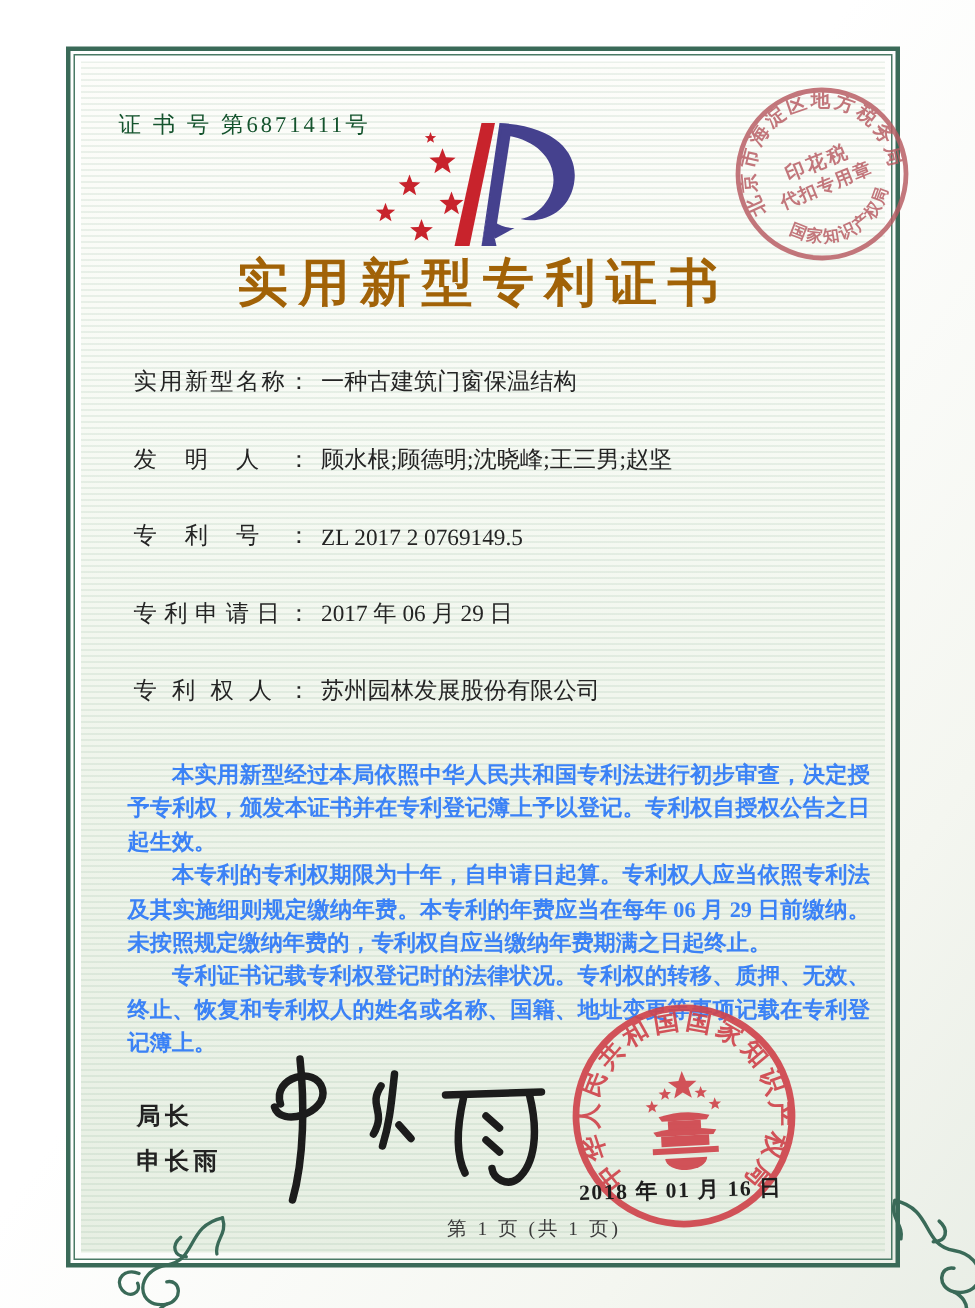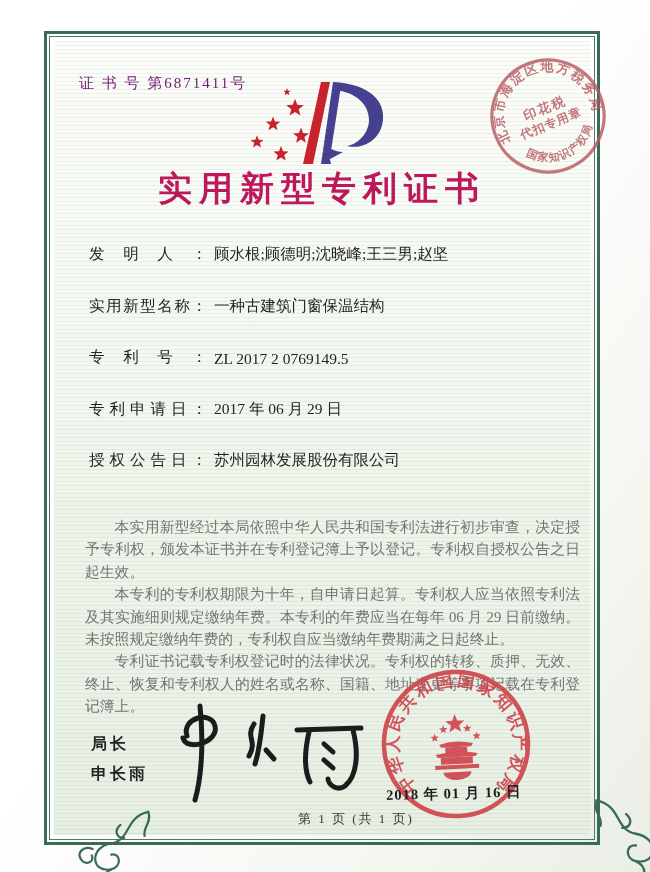--- a/index.html
+++ b/index.html
@@ -19,36 +19,36 @@
     position:absolute;inset:2px;border:1px solid #4a7a66;
   }
   
   .paper{
     position:absolute;inset:4px;
     background:
       repeating-linear-gradient(180deg, rgba(122,168,138,0.14) 0 1px, rgba(255,255,255,0) 1px 4px),
       linear-gradient(180deg,#fdfdfa 0%,#f7faf4 30%,#eef4ea 65%,#e7efe3 100%);
   }
   .abs{position:absolute;}
-  .cert-no{left:32px;top:40px;font-size:15px;letter-spacing:2px;color:#701a75;}
+  .cert-no{left:32px;top:40px;font-size:15px;letter-spacing:2px;color:#14532d;}
   .logo{left:196px;top:46px;}
   .title{
     left:0;top:132px;width:100%;text-align:center;
-    font-size:34px;font-weight:bold;letter-spacing:7px;color:#be185d;
+    font-size:34px;font-weight:bold;letter-spacing:7px;color:#a16207;
   }
   .fields{left:42px;top:210px;width:470px;font-size:15.5px;}
   .field-row{margin-bottom:30.5px;white-space:nowrap;}
   .flabel{
     display:inline-block;width:118px;vertical-align:bottom;
     text-align:justify;text-align-last:justify;color:#242424;
   }
   .fvalue{margin-left:7px;color:#242424;}
   .paras{
-    left:38px;top:482px;width:495px;font-size:14.8px;line-height:22.4px;
-    text-align:justify;color:#737373;
+    left:38px;top:472px;width:495px;font-size:14.8px;line-height:22.4px;
+    text-align:justify;color:#3b82f6;font-weight:bold;
   }
   .paras p{margin:0;text-indent:2em;}
   .director{left:44px;top:700px;font-size:16px;letter-spacing:3px;color:#222;font-weight:bold;}
   .director div{margin-bottom:9px;}
   .signature{left:110px;top:662px;}
   .footer{left:0;top:776px;width:100%;text-align:center;font-size:13px;letter-spacing:2px;color:#3a3a3a;padding-left:34px;}
   .tax-stamp{left:484px;top:52px;}
   .seal{left:378px;top:666px;}
   .seal-date{
     left:386px;top:784px;width:150px;font-size:14.5px;font-weight:bold;
@@ -83,33 +83,33 @@
           <path transform="translate(38,74) scale(1.0)" d="M0,-8 L-2,-2.75 L-7.6,-2.47 L-3.23,1.05 L-4.7,6.47 L0,3.4 L4.7,6.47 L3.23,1.05 L7.6,-2.47 L2,-2.75 Z"></path>
           <path transform="translate(44,12) scale(0.5)" d="M0,-8 L-2,-2.75 L-7.6,-2.47 L-3.23,1.05 L-4.7,6.47 L0,3.4 L4.7,6.47 L3.23,1.05 L7.6,-2.47 L2,-2.75 Z"></path>
         </g>
       </svg>
     </div>
 
     <div class="abs title">实用新型专利证书</div>
 
     <div class="abs fields">
       <div class="field-row">
+        <span class="flabel">实用新型名称：</span><span class="fvalue">一种古建筑门窗保温结构</span>
+      </div>
+      <div class="field-row">
         <span class="flabel">发明人：</span><span class="fvalue">顾水根;顾德明;沈晓峰;王三男;赵坚</span>
       </div>
       <div class="field-row">
-        <span class="flabel">实用新型名称：</span><span class="fvalue">一种古建筑门窗保温结构</span>
-      </div>
-      <div class="field-row">
         <span class="flabel">专利号：</span><span class="fvalue">ZL 2017 2 0769149.5</span>
       </div>
       <div class="field-row">
         <span class="flabel">专利申请日：</span><span class="fvalue">2017 年 06 月 29 日</span>
       </div>
       <div class="field-row">
-        <span class="flabel">授权公告日：</span><span class="fvalue">苏州园林发展股份有限公司</span>
+        <span class="flabel">专利权人：</span><span class="fvalue">苏州园林发展股份有限公司</span>
       </div>
     </div>
 
     <div class="abs paras">
       <p>本实用新型经过本局依照中华人民共和国专利法进行初步审查，决定授予专利权，颁发本证书并在专利登记簿上予以登记。专利权自授权公告之日起生效。</p>
       <p>本专利的专利权期限为十年，自申请日起算。专利权人应当依照专利法及其实施细则规定缴纳年费。本专利的年费应当在每年 06 月 29 日前缴纳。未按照规定缴纳年费的，专利权自应当缴纳年费期满之日起终止。</p>
       <p>专利证书记载专利权登记时的法律状况。专利权的转移、质押、无效、终止、恢复和专利权人的姓名或名称、国籍、地址变更等事项记载在专利登记簿上。</p>
     </div>
 
     <div class="abs director">

